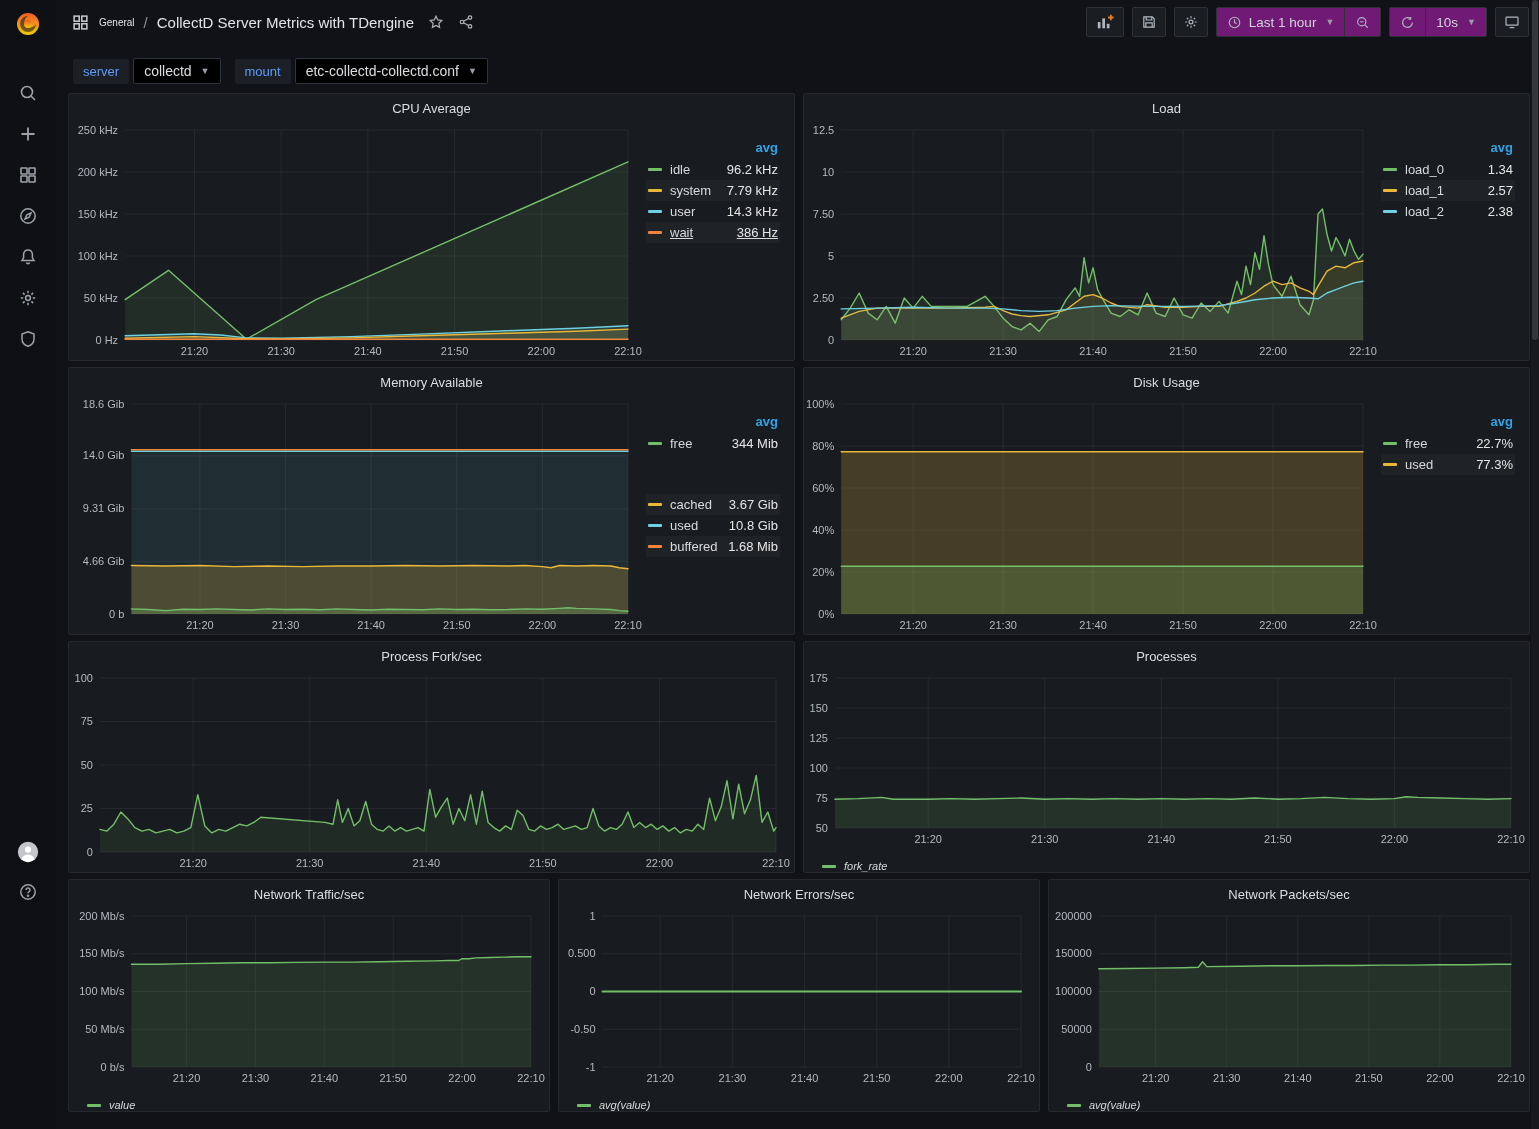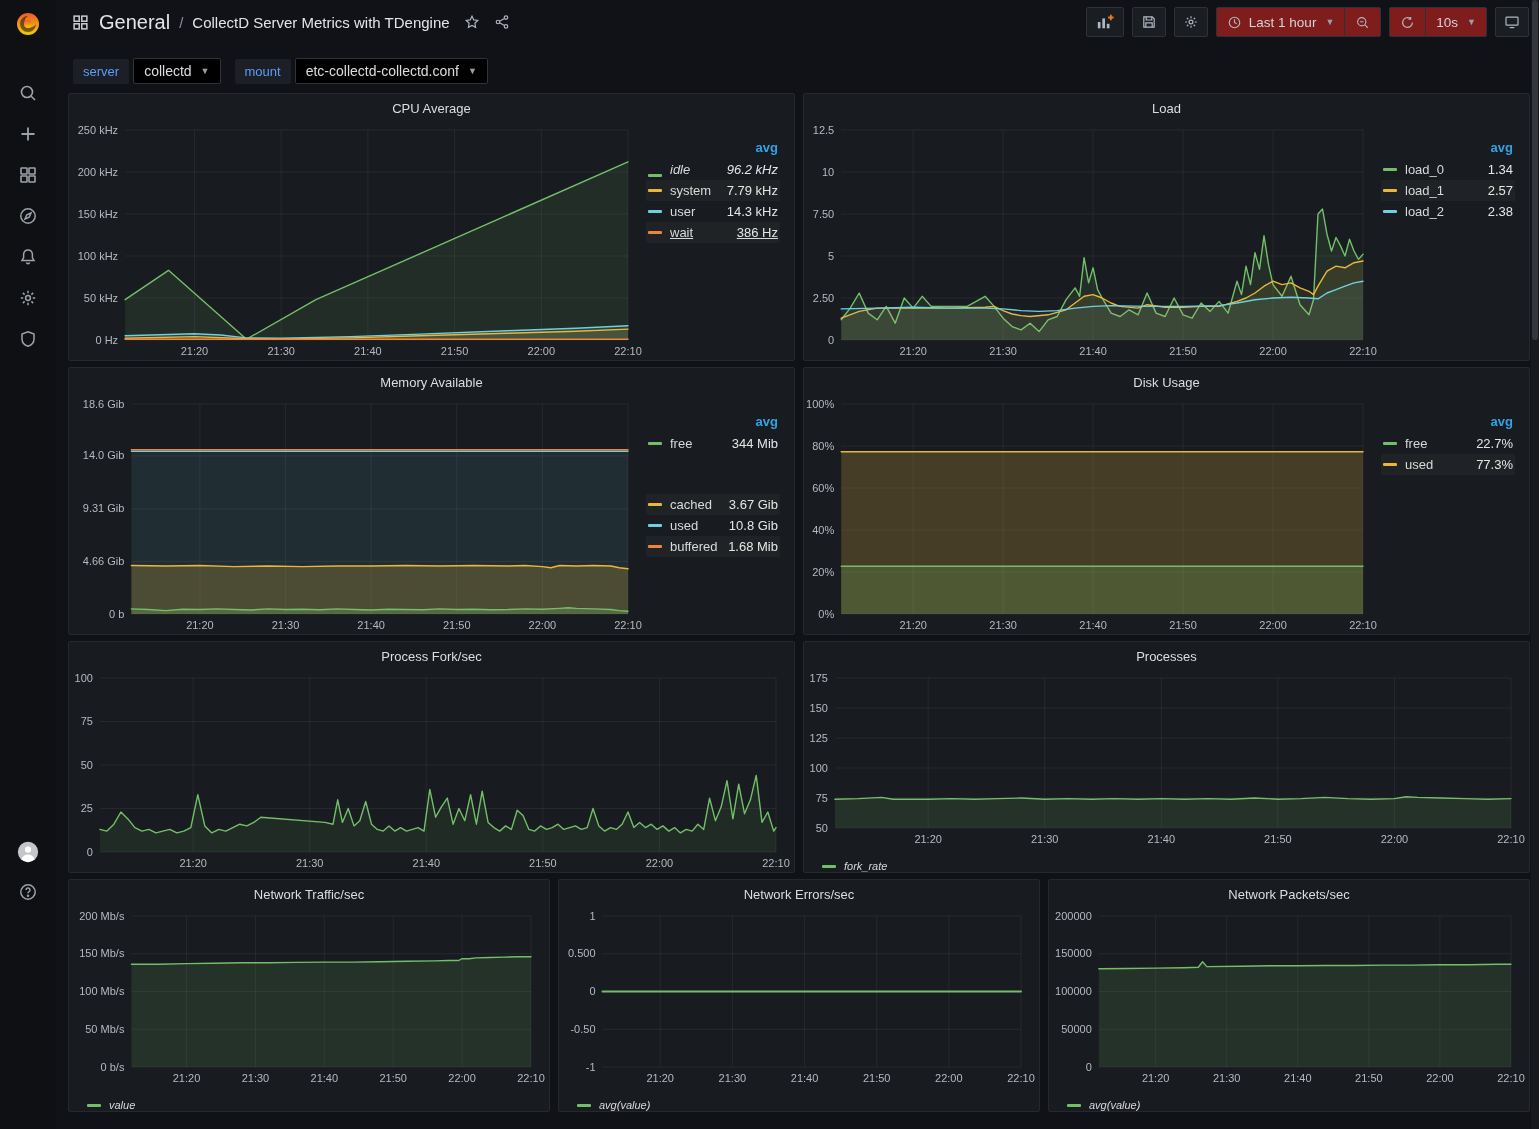--- a/index.html
+++ b/index.html
@@ -12,29 +12,29 @@
   .logo { width:56px; height:48px; display:flex; align-items:center; justify-content:center; }
   .side-icons { display:flex; flex-direction:column; align-items:center; gap:19px; margin-top:34px; }
   .side-icons .sicon, .side-bottom .sicon { color:#9da2ab; width:22px; height:22px; display:flex;
     align-items:center; justify-content:center; cursor:pointer; }
   .side-bottom { margin-top:auto; margin-bottom:226px; display:flex; flex-direction:column; align-items:center; gap:18px; }
 
   
   .main { margin-left:56px; }
   .topnav { height:44px; display:flex; align-items:center; padding:0 10px 0 16px; }
   .crumb-grid { color:#c7c9ce; margin-right:10px; display:flex; }
-  .crumb { font-size:20px; color:#e3e4e8; cursor:pointer; }
+  .crumb { font-size:10px; color:#e3e4e8; cursor:pointer; }
   .crumb-sep { color:#8a8f98; margin:0 9px; font-size:15px; }
   .dash-title { font-size:15px; color:#e3e4e8; cursor:pointer; }
   .title-icons { display:flex; gap:14px; margin-left:14px; color:#aeb2ba; }
   .title-icons .ticon { cursor:pointer; display:flex; }
   .topnav-right { margin-left:auto; display:flex; gap:8px; align-items:center; }
   .tbtn { background:#1a1d22; border:1px solid #2e3237; border-radius:2px; height:30px; min-width:32px;
     display:flex; align-items:center; justify-content:center; color:#b0b6bf; cursor:pointer; padding:0 8px; }
-  .tbtn-group { display:flex; background:#7f1d1d; border:1px solid #2e3237; border-radius:2px; height:30px;
+  .tbtn-group { display:flex; background:#701a75; border:1px solid #2e3237; border-radius:2px; height:30px;
     align-items:stretch; color:#b0b6bf; }
   .tbtn-seg { display:flex; align-items:center; gap:7px; padding:0 10px; cursor:pointer; font-size:13.5px; color:#d3d4d8; }
   .tbtn-seg + .tbtn-seg { border-left:1px solid #2e3237; }
   .chev { color:#9aa0a8; font-size:9px; margin-left:2px; }
 
   
   .submenu { display:flex; gap:14px; padding:14px 0 2px 17px; align-items:center; }
   .var { display:flex; gap:4px; align-items:center; }
   .var-label { background:#1c1f26; color:#5b9df8; font-size:13px; padding:5px 10px; border-radius:2px; cursor:default; }
   .var-value { background:#000000; border:1px solid #2f343c; color:#dcdde1; font-size:14px;
@@ -294,21 +294,21 @@
               <path d="M56.1 213.8L82.1 213.0L125.5 211.7L151.5 213.0L177.5 215.9L212.2 216.3L281.5 214.6L350.9 212.1L437.6 208.8L507.0 206.2L559.0 203.7L559.0 218L56.1 218Z" fill="#6ed0e0" fill-opacity="0.13" stroke="none"></path>
               <path d="M56.1 213.8L82.1 213.0L125.5 211.7L151.5 213.0L177.5 215.9L212.2 216.3L281.5 214.6L350.9 212.1L437.6 208.8L507.0 206.2L559.0 203.7" fill="none" stroke="#6ed0e0" stroke-width="1.4" stroke-linejoin="round" stroke-linecap="round"></path>
               <path d="M56.1 216.3L125.5 214.6L177.5 216.7L212.2 217.0L281.5 215.9L350.9 213.8L437.6 211.3L507.0 209.2L559.0 207.1L559.0 218L56.1 218Z" fill="#eab839" fill-opacity="0.15" stroke="none"></path>
               <path d="M56.1 216.3L125.5 214.6L177.5 216.7L212.2 217.0L281.5 215.9L350.9 213.8L437.6 211.3L507.0 209.2L559.0 207.1" fill="none" stroke="#eab839" stroke-width="1.4" stroke-linejoin="round" stroke-linecap="round"></path>
               <path d="M56.1 217.3L559.0 217.3L559.0 218L56.1 218Z" fill="#ef843c" fill-opacity="0.3" stroke="none"></path>
               <path d="M56.1 217.3L559.0 217.3" fill="none" stroke="#ef843c" stroke-width="1.4" stroke-linejoin="round" stroke-linecap="round"></path>
             </svg>
           </div>
         <div class="legend-right">
             <div class="lg-head">avg</div>
-            <div class="lg-row" style="display: flex; align-items: flex-end; font-style: italic;">
+            <div class="lg-row" style="display: flex; align-items: center;">
               <span class="lg-dash" style="background: rgb(115, 191, 105);"></span>
               <span class="lg-name">idle</span>
               <span class="lg-val">96.2 kHz</span>
             </div>
             <div class="lg-row" style="display: flex; align-items: center;">
               <span class="lg-dash" style="background: rgb(234, 184, 57);"></span>
               <span class="lg-name">system</span>
               <span class="lg-val">7.79 kHz</span>
             </div>
             <div class="lg-row" style="display: flex; align-items: center;">

